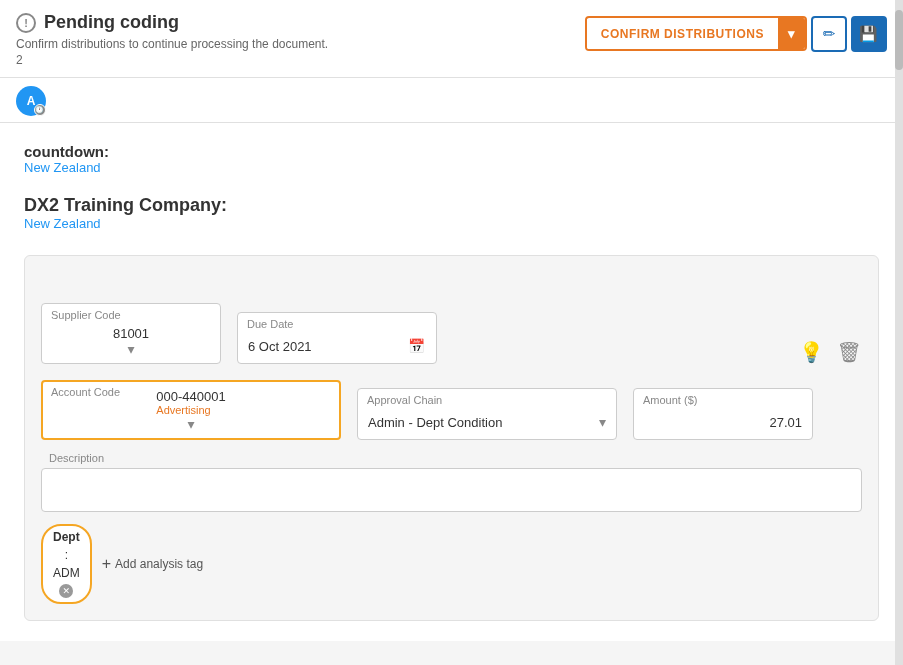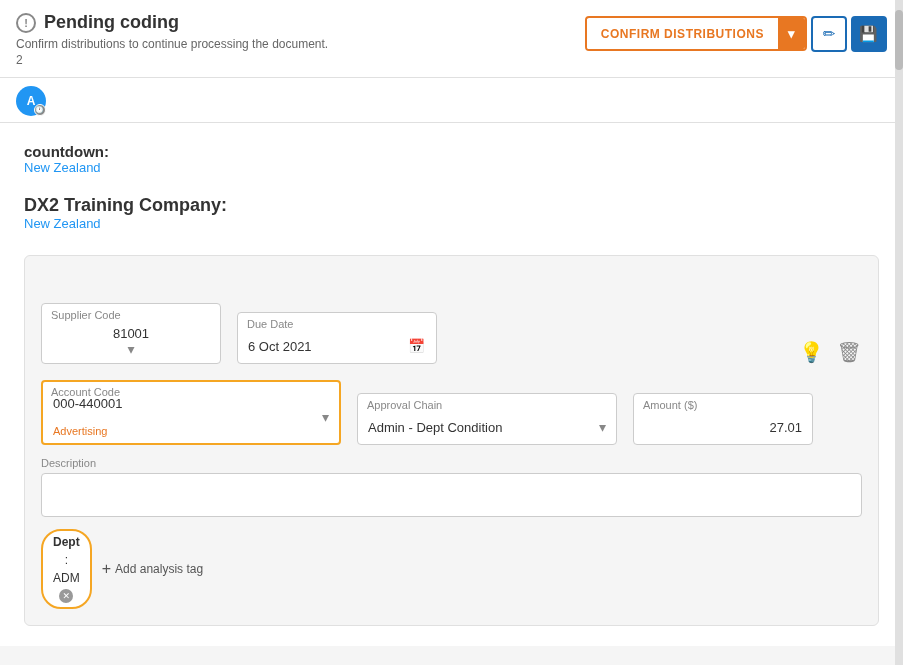--- a/index.html
+++ b/index.html
@@ -255,21 +255,20 @@
       margin-bottom: 12px;
     }
 
     .field-account {
       width: 300px;
       border: 2px solid #f5a623 !important;
     }
     .field-account-sub {
       font-size: 11px;
       color: #e87722;
-      margin-top: 14px;
     }
 
     .field-approval { width: 260px; }
     .field-amount { width: 180px; }
 
     .field-amount .field-wrapper {
       justify-content: flex-end;
     }
 
     
@@ -431,21 +430,21 @@
         <span class="action-icon bulb">💡</span>
         <span class="action-icon">🗑</span>
       </div>
 
     </div>
 
     <div class="form-row-2">
 
       <div class="form-field" style="width:300px;">
         <label>Account Code</label>
-        <div class="field-wrapper field-account" style="padding-top: 14px; padding-bottom: 6px; min-height: 52px;">
+        <div class="field-wrapper field-account" style="padding-top: 7px; padding-bottom: 6px; min-height: 52px; flex-direction: column;">
           <div>
             <div class="field-value">000-440001</div>
             <div class="field-account-sub">Advertising</div>
           </div>
           <span class="field-icon">▾</span>
         </div>
       </div>
 
       <div class="form-field field-approval">
         <label>Approval Chain</label>
@@ -458,21 +457,21 @@
       <div class="form-field field-amount">
         <label>Amount ($)</label>
         <div class="field-wrapper" style="padding-top: 22px; padding-bottom: 6px; min-height: 52px; text-align: center;">
           <span class="field-value">27.01</span>
         </div>
       </div>
 
     </div>
 
     <div class="form-field field-description">
-      <label style="position:relative; top:0; left:0; margin-bottom:4px;">Description</label>
+      <label style="position:relative; top:0; left:8px; margin-bottom:4px;">Description</label>
       <div class="field-wrapper" style="padding-top:10px; padding-bottom:10px;">
         <span class="field-value"></span>
       </div>
     </div>
 
     <div class="tags-row">
       <div class="tag-badge">
         <span class="tag-key">Dept</span>
         <span>:</span>
         <span>ADM</span>

